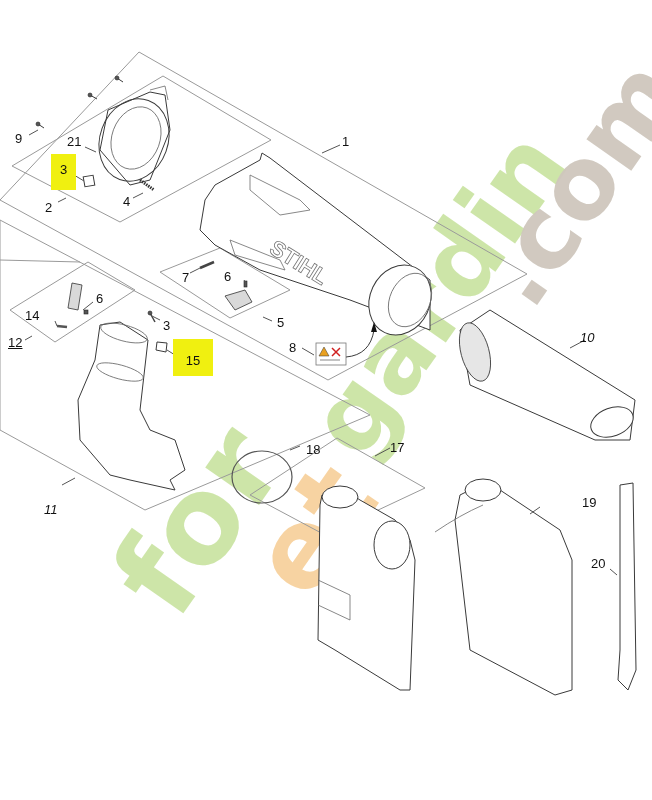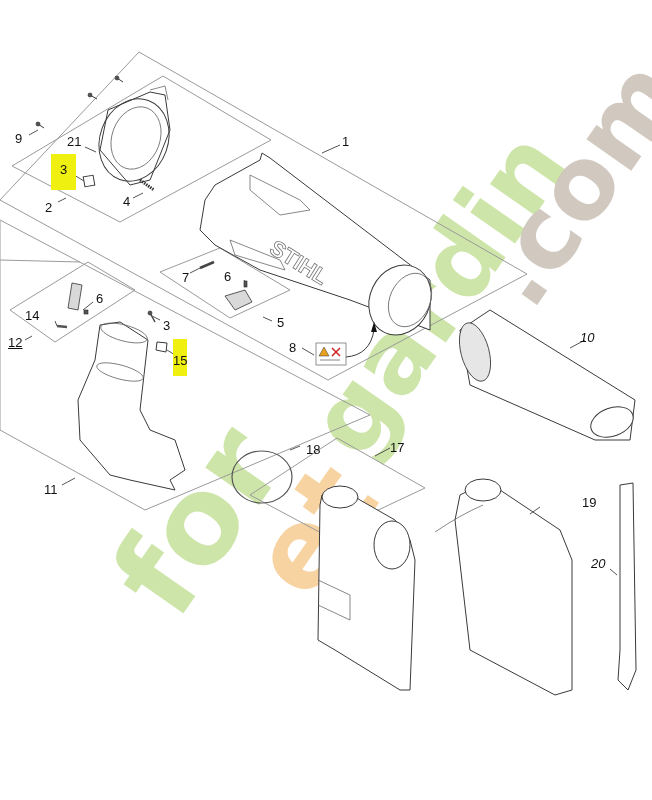--- a/index.html
+++ b/index.html
@@ -156,35 +156,35 @@
     <line class="leader" x1="290" y1="450" x2="300" y2="446"></line>
     <line class="leader" x1="530" y1="514" x2="540" y2="507"></line>
     <line class="leader" x1="610" y1="569" x2="617" y2="575"></line>
     <line class="leader" x1="85" y1="147" x2="96" y2="152"></line>
   </g>
 </svg>
 
 <div class="hl" style="left:51px;top:154px;width:25px;height:36px;padding-top:9px;box-sizing:border-box;">
   <span class="label">3</span>
 </div>
-<div class="hl" style="left:173px;top:339px;width:14px;height:37px;padding-top:15px;box-sizing:border-box;">
+<div class="hl" style="left:173px;top:339px;width:40px;height:37px;padding-top:15px;box-sizing:border-box;">
   <span class="label">15</span>
 </div>
 
 <span class="label" style="left:342px;top:135px;">1</span>
 <span class="label" style="left:45px;top:201px;">2</span>
 <span class="label" style="left:123px;top:195px;">4</span>
 <span class="label" style="left:277px;top:316px;">5</span>
 <span class="label" style="left:224px;top:270px;">6</span>
 <span class="label" style="left:182px;top:271px;">7</span>
 <span class="label" style="left:289px;top:341px;">8</span>
 <span class="label" style="left:15px;top:132px;">9</span>
 <span class="label" style="left:580px;top:331px;font-style:italic;">10</span>
-<span class="label" style="left:44px;top:483px;">11</span>
+<span class="label" style="left:44px;top:503px;font-style:italic;">11</span>
 <span class="label" style="left:8px;top:336px;text-decoration:underline;">12</span>
 <span class="label" style="left:96px;top:292px;">6</span>
 <span class="label" style="left:25px;top:309px;">14</span>
 <span class="label" style="left:163px;top:319px;">3</span>
 <span class="label" style="left:390px;top:441px;">17</span>
 <span class="label" style="left:306px;top:443px;">18</span>
 <span class="label" style="left:541px;top:496px;margin-left:41px;">19</span>
-<span class="label" style="left:591px;top:557px;font-style:italic;">20</span>
+<span class="label" style="left:591px;top:557px;">20</span>
 <span class="label" style="left:67px;top:135px;text-align:right;">21</span>
 
 </body></html>

